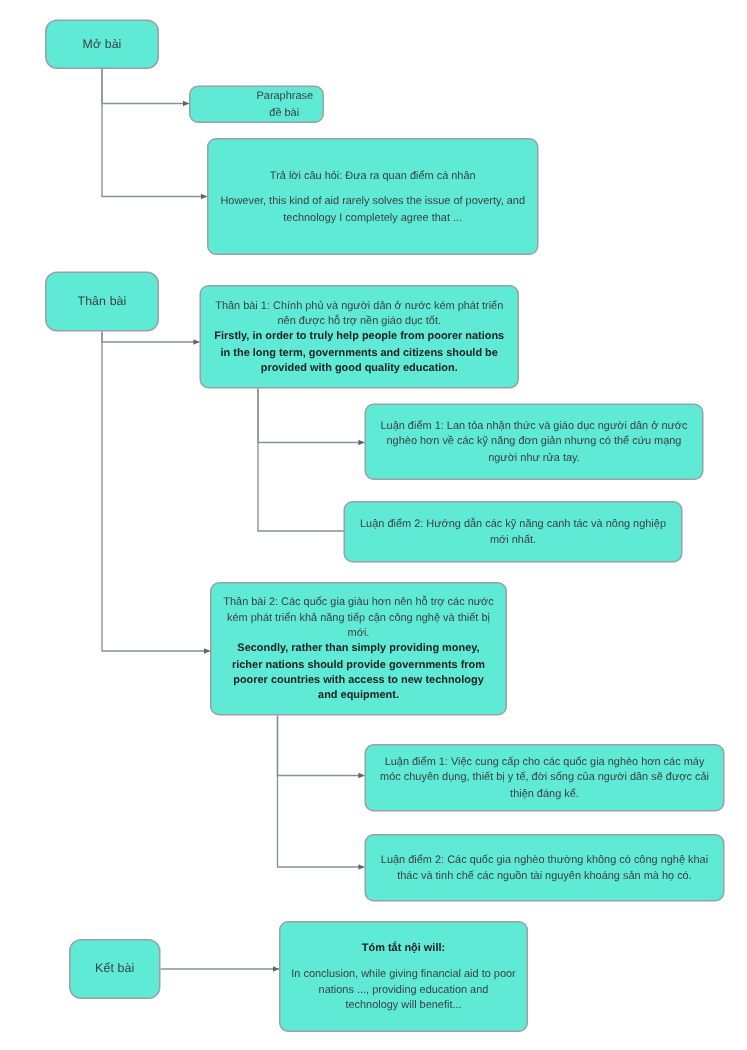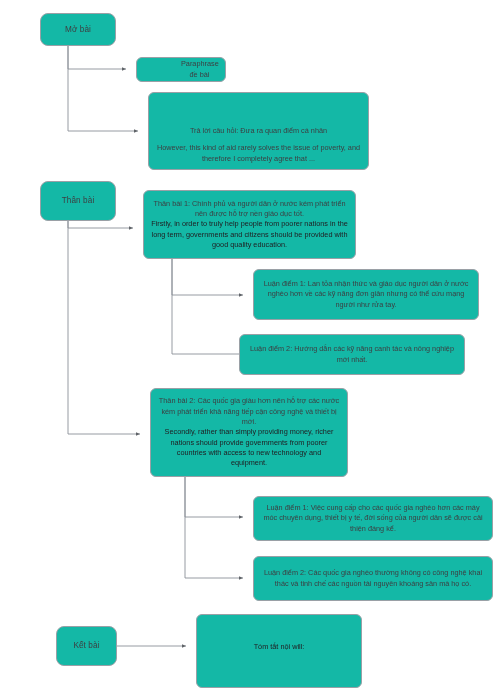--- a/index.html
+++ b/index.html
@@ -22,48 +22,47 @@
   svg.wires {
     position: absolute;
     left: 0; top: 0;
     width: 498px; height: 700px;
     pointer-events: none;
   }
   .node {
     position: absolute;
     border: 1px solid #9aa0a6;
     border-radius: 6px;
-    background: #14b8a6;
+    background: #5eead4;
     display: flex;
     flex-direction: column;
     align-items: center;
     justify-content: center;
     text-align: center;
     line-height: 1.42;
     color: #3c4043;
     padding: 5px 7px;
-    margin-left: 10px;
   }
   .node.stage {
     border-radius: 8px;
   }
   .stage-label {
     font-size: 8.2px;
     color: #3c4043;
     letter-spacing: 0.1px;
   }
   .t-head {
     font-size: 7.3px;
     color: #3c4043;
     display: block;
     width: 100%;
   }
   .t-bold {
     font-size: 7.3px;
-    font-weight: normal;
+    font-weight: bold;
     color: #202124;
     display: block;
     width: 100%;
   }
   .gap { height: 7px; }
   .t-plain {
     font-size: 7.3px;
     color: #3c4043;
     display: block;
     width: 100%;
@@ -111,24 +110,24 @@
   </div>
 
   <div class="node stage" style="left:46px; top:626px; width:61px; height:40px;">
     <span class="stage-label">Kết bài</span>
   </div>
 
   <div class="node" style="left:126px; top:57px; width:90px; height:25px;padding-left:44px;">
     <span class="t-plain">Paraphrase đề bài</span>
   </div>
 
-  <div class="node" style="left:138px; top:92px; width:221px; height:78px;justify-content:flex-end;">
+  <div class="node" style="left:138px; top:92px; width:221px; height:78px;">
     <span class="t-head">Trả lời câu hỏi: Đưa ra quan điểm cá nhân</span>
     <span class="gap"></span>
-    <span class="t-plain">However, this kind of aid rarely solves the issue of poverty, and therefore I completely agree that ...</span>
+    <span class="t-plain">However, this kind of aid rarely solves the issue of poverty, and technology I completely agree that ...</span>
   </div>
 
   <div class="node" style="left:133px; top:190px; width:213px; height:69px;">
     <span class="t-head">Thân bài 1: Chính phủ và người dân ở nước kém phát triển nên được hỗ trợ nền giáo dục tốt.</span>
     <span class="t-bold">Firstly, in order to truly help people from poorer nations in the long term, governments and citizens should be provided with good quality education.</span>
   </div>
 
   <div class="node" style="left:243px; top:269px; width:226px; height:51px;">
     <span class="t-plain">Luận điểm 1: Lan tỏa nhận thức và giáo dục người dân ở nước nghèo hơn về các kỹ năng đơn giản nhưng có thể cứu mạng người như rửa tay.</span>
   </div>
@@ -146,15 +145,16 @@
     <span class="t-plain">Luận điểm 1: Việc cung cấp cho các quốc gia nghèo hơn các máy móc chuyên dụng, thiết bị y tế, đời sống của người dân sẽ được cải thiện đáng kể.</span>
   </div>
 
   <div class="node" style="left:243px; top:556px; width:240px; height:45px;">
     <span class="t-plain">Luận điểm 2: Các quốc gia nghèo thường không có công nghệ khai thác và tinh chế các nguồn tài nguyên khoáng sản mà họ có.</span>
   </div>
 
   <div class="node" style="left:186px; top:614px; width:166px; height:74px;">
     <span class="t-bold">Tóm tắt nội will:</span>
     <span class="gap"></span>
+    <span class="t-plain">In conclusion, while giving financial aid to poor nations ..., providing education and technology will benefit...</span>
   </div>
 
 </div>
 
 </body></html>

